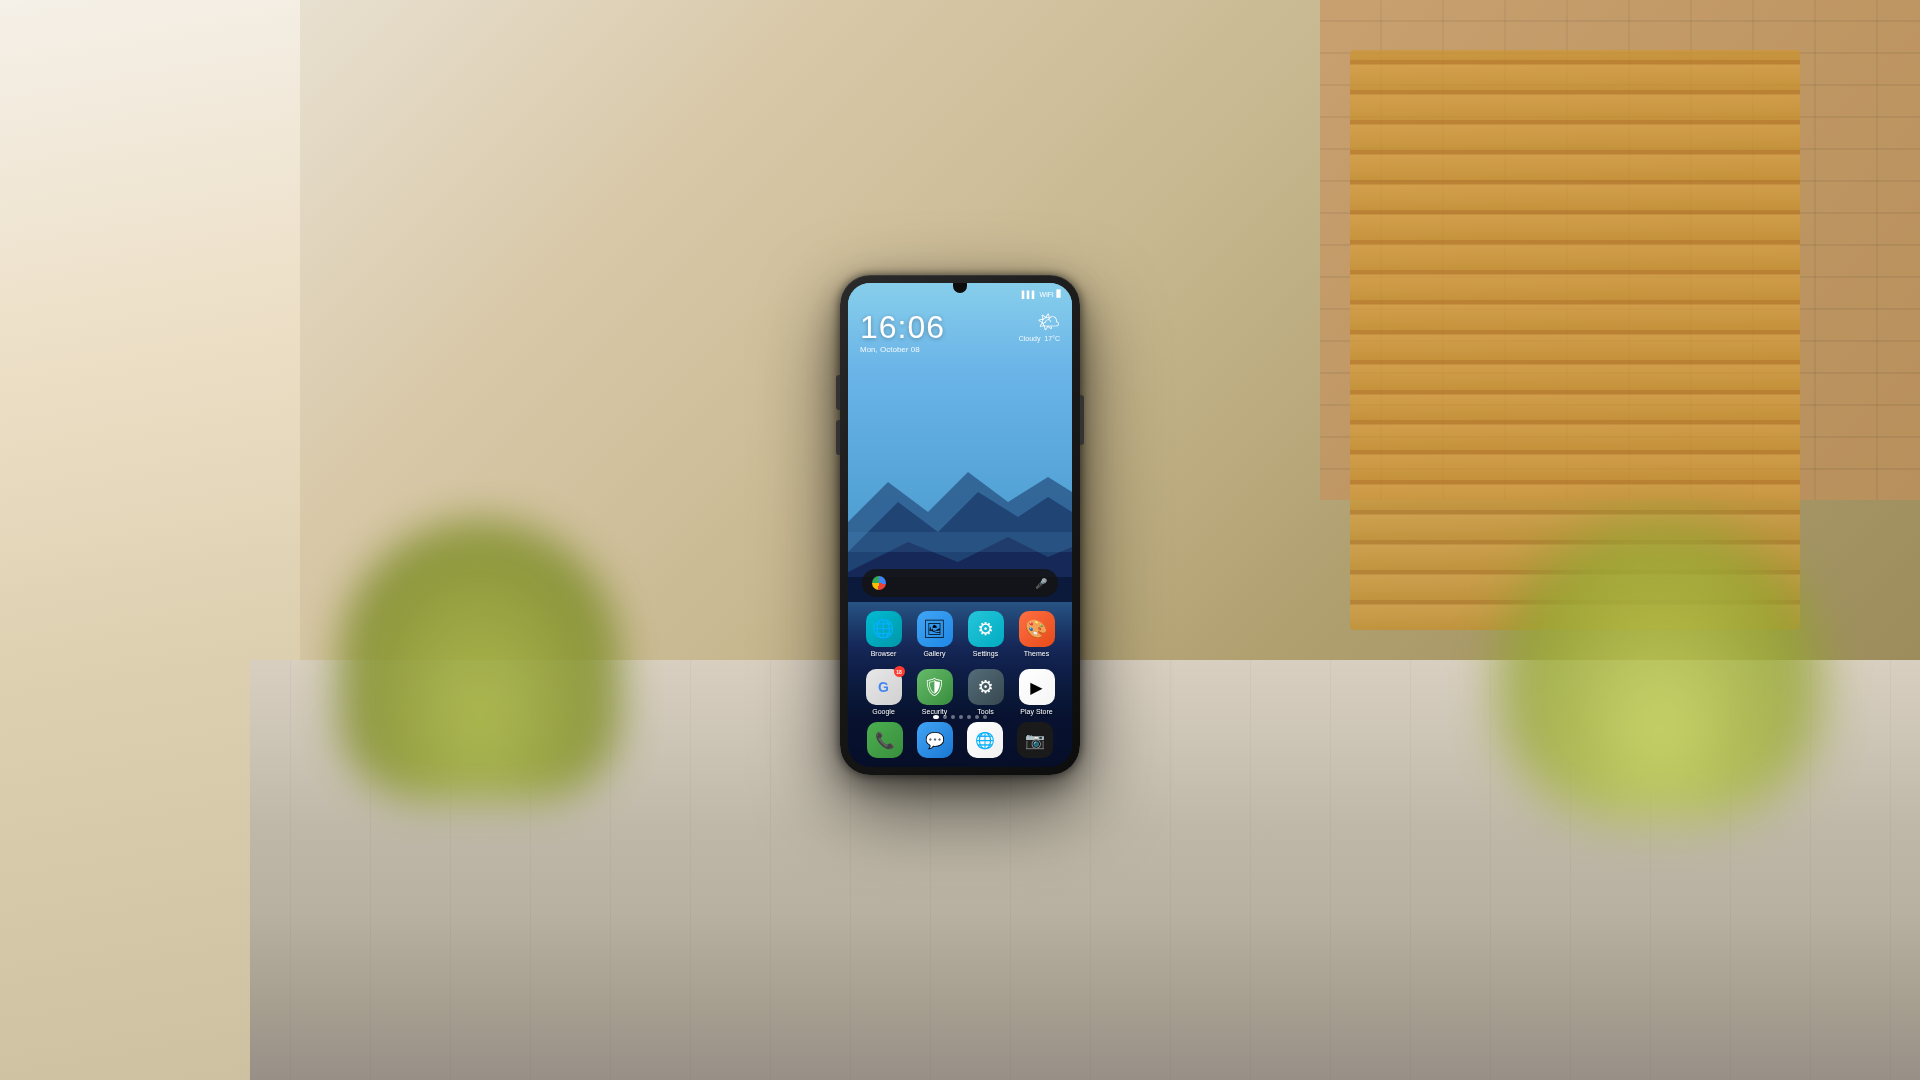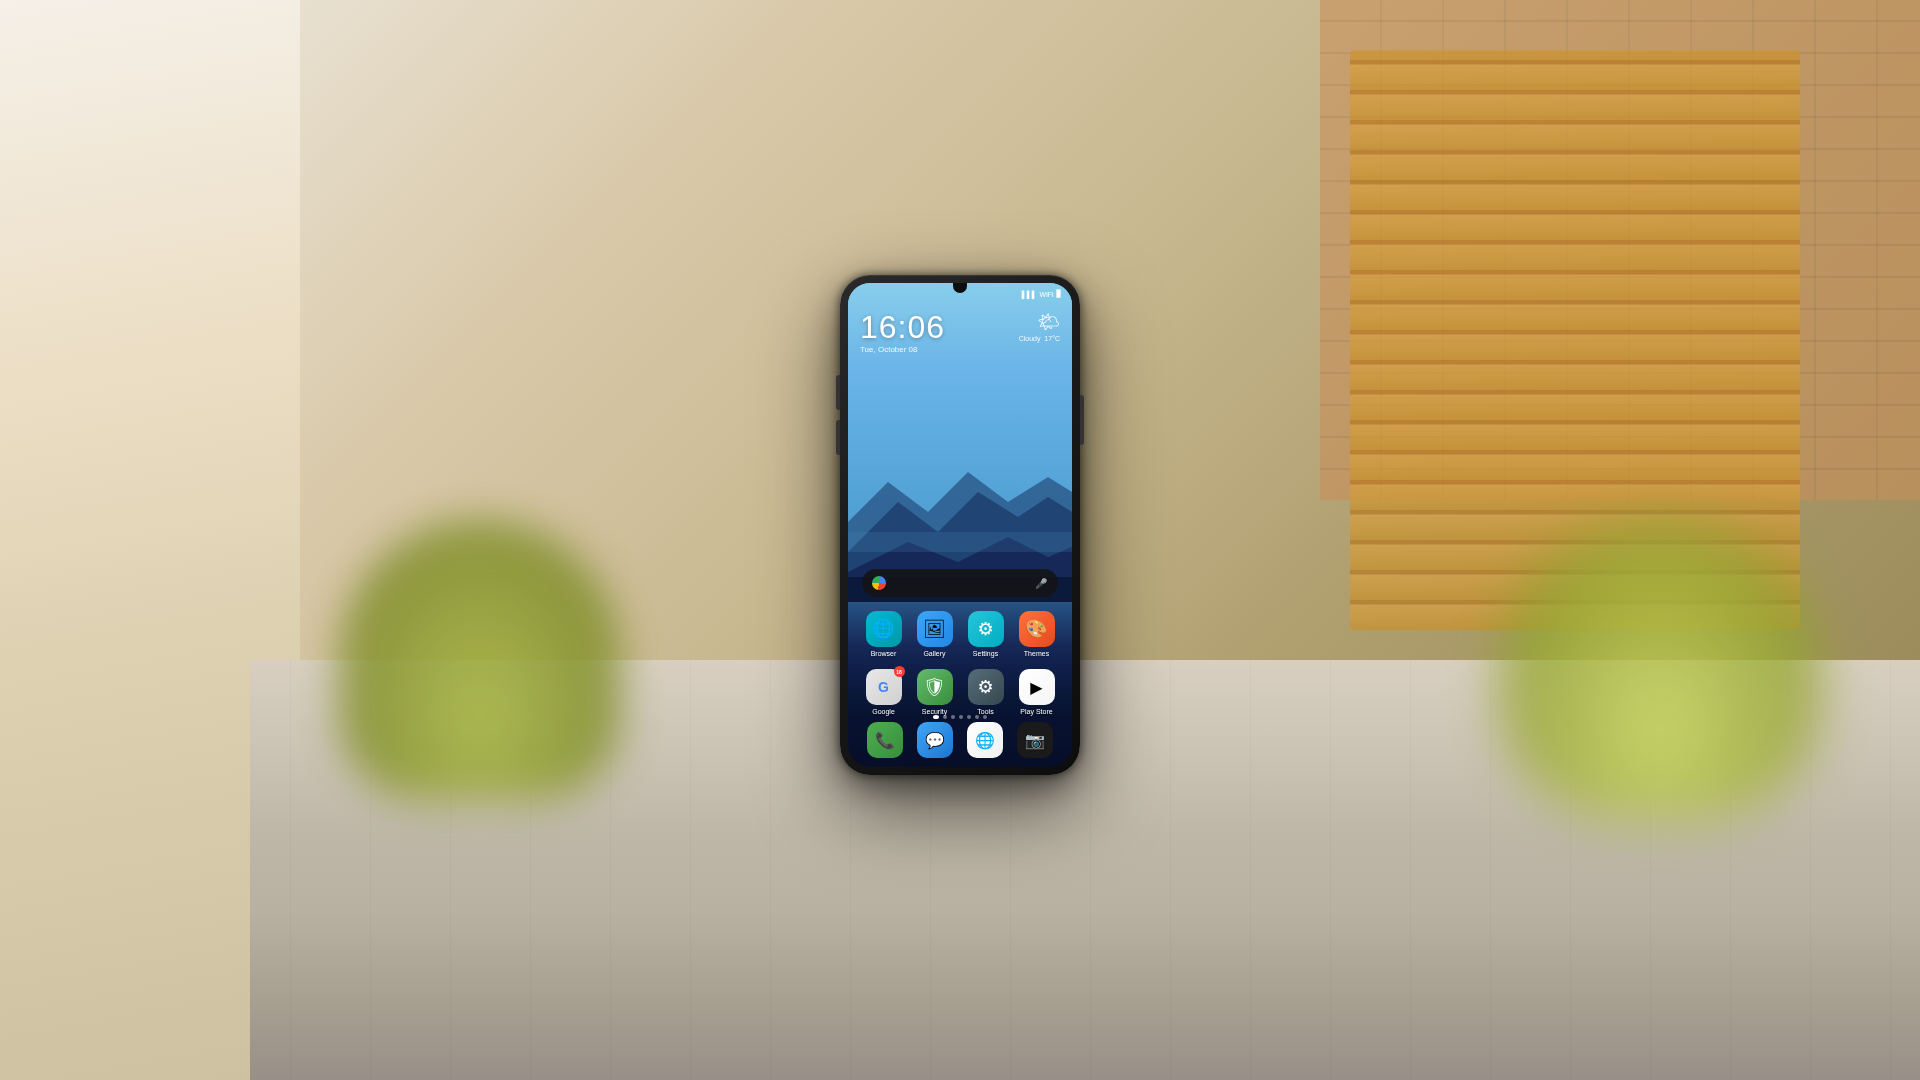--- a/index.html
+++ b/index.html
@@ -546,21 +546,21 @@
         <div style="width:30px"></div>
         <div class="status-icons">
           <span class="status-icon">▌▌▌</span>
           <span class="status-icon">WiFi</span>
           <span class="status-icon">▊</span>
         </div>
       </div>
 
       <div class="clock-widget">
         <div class="clock-time">16:06</div>
-        <div class="clock-date">Tue, October 08</div>
+        <div class="clock-date">Mon, October 08</div>
       </div>
 
       <div class="weather-widget">
         <div class="weather-icon">🌤</div>
         <div class="weather-text">Cloudy&nbsp;&nbsp;17°C</div>
       </div>
 
       <div class="search-bar">
         <div class="search-g"></div>
         <div class="search-line"></div>

